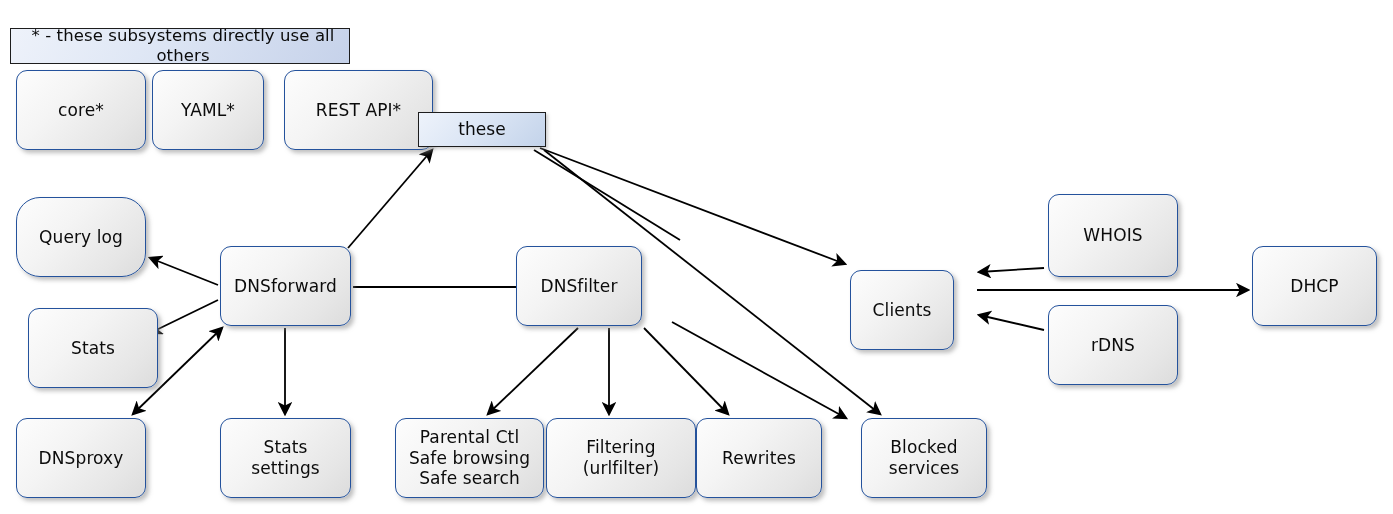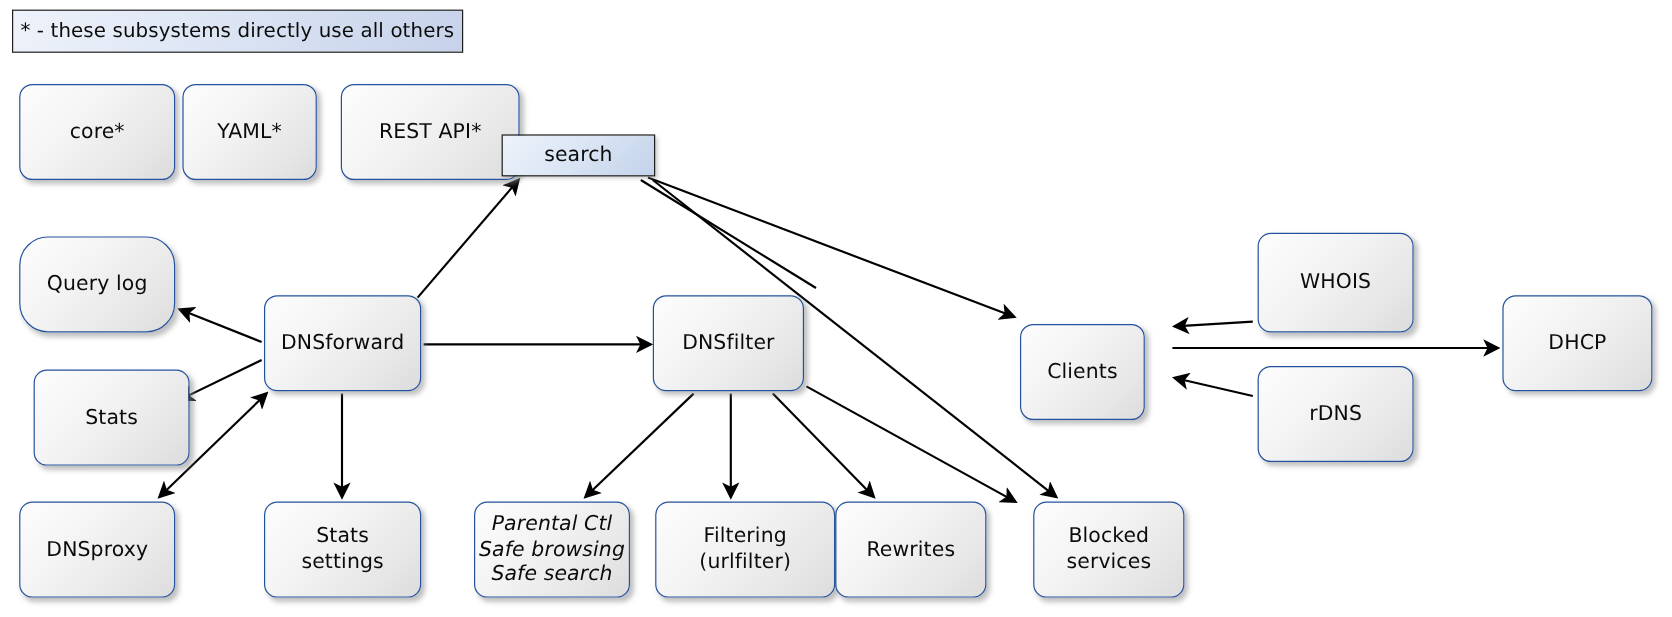--- a/index.html
+++ b/index.html
@@ -89,39 +89,39 @@
         <line x1="1044" y1="268" x2="979" y2="272" stroke="#000000" stroke-width="1.8" marker-end="url(#arrow-end)"></line>
         <line x1="1044" y1="330" x2="979" y2="315" stroke="#000000" stroke-width="1.8" marker-end="url(#arrow-end)"></line>
         <line x1="977" y1="290" x2="1248" y2="290" stroke="#000000" stroke-width="1.8" marker-end="url(#arrow-end)"></line>
       </g>
   </svg>
 
   <div id="nodes-layer">
       <div class="node" style="left: 16px; top: 70px; width: 130px; height: 80px;"><span>core*</span></div>
       <div class="node" style="left: 152px; top: 70px; width: 112px; height: 80px;"><span>YAML*</span></div>
       <div class="node" style="left: 284px; top: 70px; width: 149px; height: 80px;"><span>REST API*</span></div>
-      <div class="node sharp" style="left: 418px; top: 112px; width: 128px; height: 35px;"><span>search</span></div>
+      <div class="node sharp" style="left: 418px; top: 112px; width: 128px; height: 35px;"><span>these</span></div>
       <div class="node" style="left: 16px; top: 197px; width: 130px; height: 80px; border-radius: 24px;"><span>Query log</span></div>
       <div class="node" style="left: 16px; top: 308px; width: 130px; height: 80px; margin-left: 12px;"><span>Stats</span></div>
       <div class="node" style="left: 16px; top: 418px; width: 130px; height: 80px;"><span>DNSproxy</span></div>
       <div class="node" style="left: 220px; top: 246px; width: 131px; height: 80px;"><span>DNSforward</span></div>
       <div class="node" style="left: 220px; top: 418px; width: 131px; height: 80px;"><span>Stats
 settings</span></div>
-      <div class="node" style="left: 544px; top: 246px; width: 126px; height: 80px;"><span>DNSfilter</span></div>
-      <div class="node" style="left: 395px; top: 418px; width: 130px; height: 80px; font-style: italic;"><span>Parental Ctl
+      <div class="node" style="left: 516px; top: 246px; width: 126px; height: 80px;"><span>DNSfilter</span></div>
+      <div class="node" style="left: 395px; top: 418px; width: 149px; height: 80px;"><span>Parental Ctl
 Safe browsing
 Safe search</span></div>
       <div class="node" style="left: 546px; top: 418px; width: 150px; height: 80px;"><span>Filtering
 (urlfilter)</span></div>
       <div class="node" style="left: 696px; top: 418px; width: 126px; height: 80px;"><span>Rewrites</span></div>
       <div class="node" style="left: 849px; top: 418px; width: 126px; height: 80px; margin-left: 12px;"><span>Blocked
 services</span></div>
       <div class="node" style="left: 850px; top: 246px; width: 104px; height: 80px; margin-top: 24px;"><span>Clients</span></div>
       <div class="node" style="left: 1048px; top: 194px; width: 130px; height: 83px;"><span>WHOIS</span></div>
       <div class="node" style="left: 1048px; top: 305px; width: 130px; height: 80px;"><span>rDNS</span></div>
       <div class="node" style="left: 1252px; top: 246px; width: 125px; height: 80px;"><span>DHCP</span></div>
     </div>
 
-  <div class="node legend" style="left:10px; top:8px; width:376px; height:36px;">
+  <div class="node legend" style="left:10px; top:28px; width:340px; height:36px;">
     <span>* - these subsystems directly use all others</span>
   </div>
 
 </div>
 
 </body></html>

